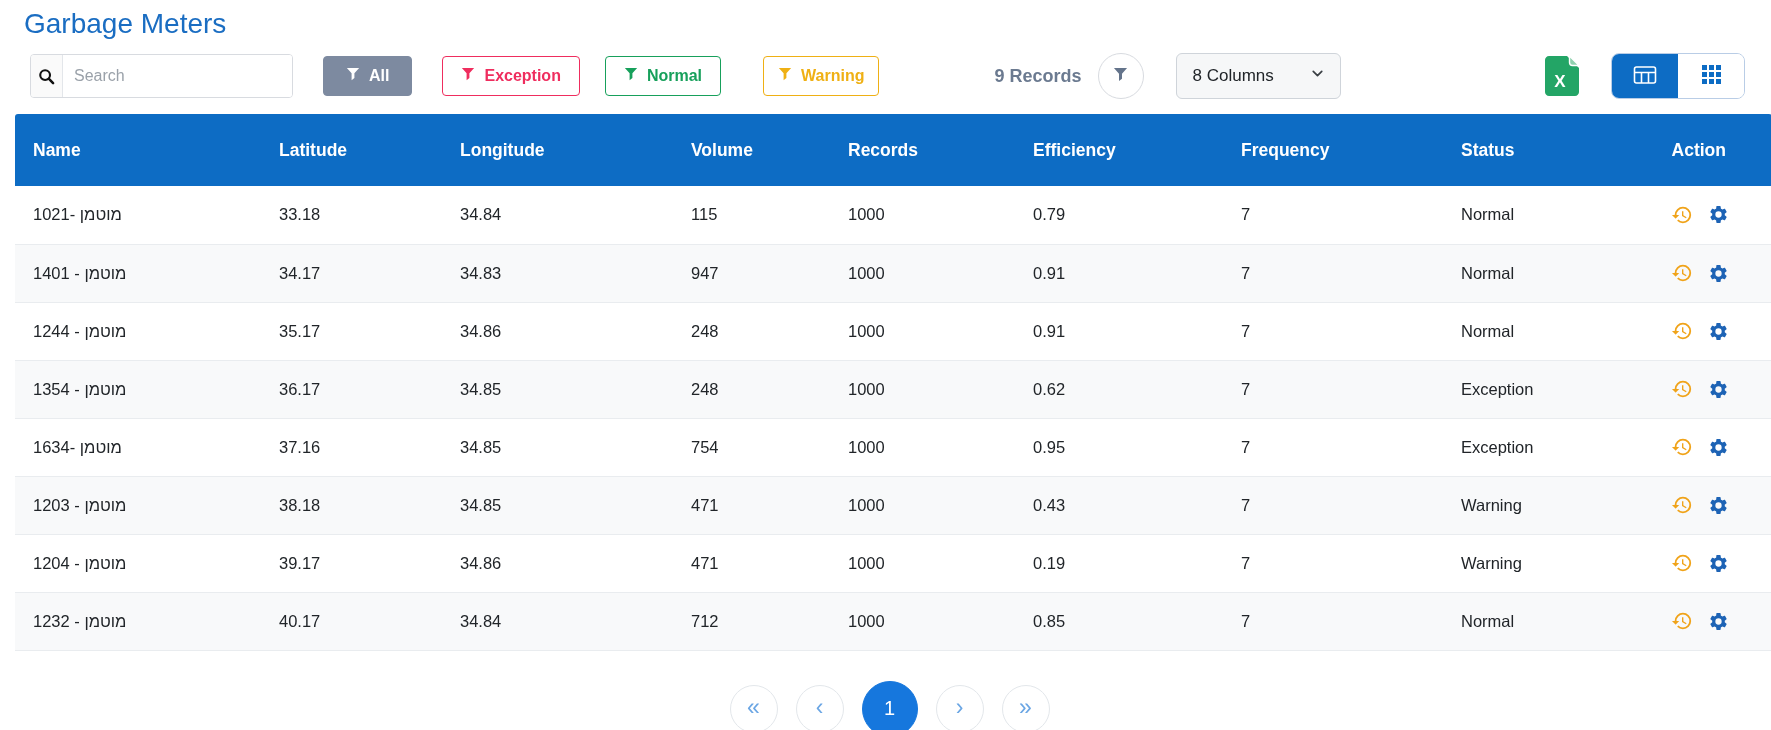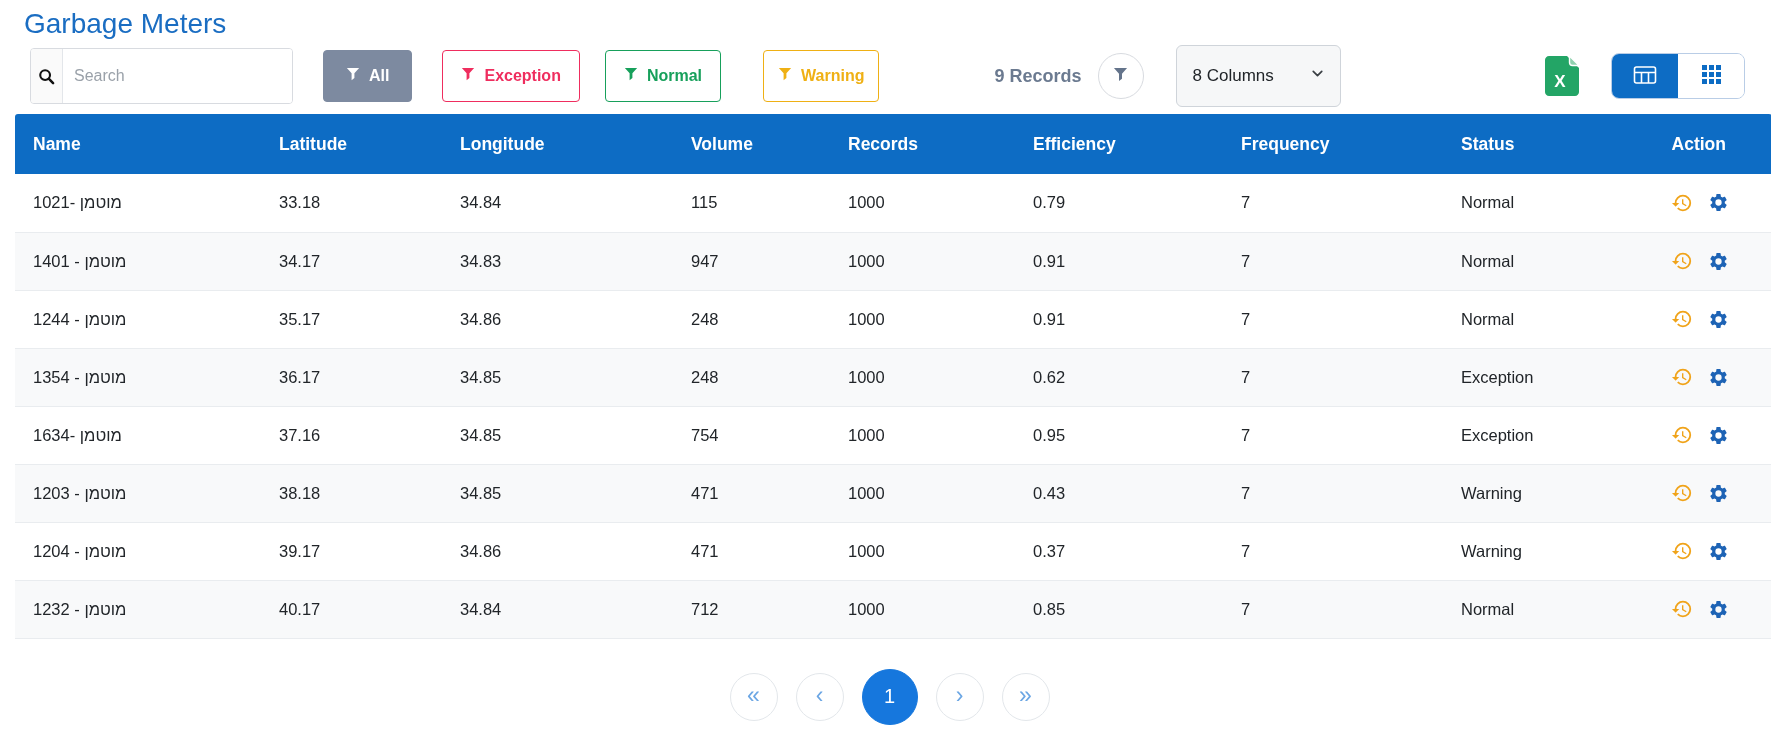--- a/index.html
+++ b/index.html
@@ -11,50 +11,50 @@
   *{box-sizing:border-box;}
   html,body{margin:0;padding:0;background:#fff;}
   .page{
     width:1771px;height:730px;background:#fff;overflow:hidden;position:relative;
     font-family:"Liberation Sans","DejaVu Sans",sans-serif;color:var(--text);padding-left:8px;
   }
   .page-title{margin:8px 0 0 16px;font-size:28px;font-weight:400;color:var(--title);line-height:32px;}
 
   
   .toolbar{display:flex;align-items:center;margin-top:12px;padding:0 26px 0 22px;height:48px;}
-  .search-group{display:flex;align-items:stretch;width:263px;height:56px;border:1px solid #d8dbe0;border-radius:4px;background:#fff;overflow:hidden;}
+  .search-group{display:flex;align-items:stretch;width:263px;height:44px;border:1px solid #d8dbe0;border-radius:4px;background:#fff;overflow:hidden;}
   .search-icon-box{width:40px;display:flex;align-items:center;justify-content:center;background:#fafafa;border-right:1px solid #e3e6ea;}
   .search-group input{border:none;outline:none;flex:1;padding:0 11px;font-size:16px;color:#495057;font-family:inherit;background:#fff;}
   .search-group input::placeholder{color:#9aa1a9;}
 
-  .btn-filter{height:52px;border-radius:4px;display:inline-flex;align-items:center;gap:9px;
+  .btn-filter{height:40px;border-radius:4px;display:inline-flex;align-items:center;gap:9px;
     font-size:16px;font-weight:700;padding:0 18px;background:#fff;cursor:pointer;font-family:inherit;}
   .btn-all{background:var(--slate);color:#fff;border:1px solid var(--slate);margin-left:30px;padding:0 22px;}
   .btn-exception{color:var(--exception);border:1px solid var(--exception);margin-left:30px;}
   .btn-normal{color:var(--normal);border:1px solid var(--normal);margin-left:25px;}
   .btn-warning{color:var(--warning);border:1px solid var(--warning);margin-left:42px;padding:0 14px;}
   .btn-filter svg{flex:0 0 auto;}
 
   .records{margin-left:115px;font-size:18px;font-weight:700;color:var(--records);white-space:nowrap;}
   .filter-circle{margin-left:16px;width:46px;height:46px;border-radius:50%;border:1px solid #d8dbe0;background:#fff;
     display:flex;align-items:center;justify-content:center;cursor:pointer;}
 
-  .columns-select{margin-left:32px;width:165px;height:62px;border:1px solid #cfd4da;border-radius:6px;background:#f6f7f8;
+  .columns-select{margin-left:32px;width:165px;height:46px;border:1px solid #cfd4da;border-radius:6px;background:#f6f7f8;
     display:flex;align-items:center;justify-content:space-between;padding:0 14px 0 16px;font-size:17px;color:#212529;cursor:pointer;}
 
   .excel-btn{margin-left:auto;width:34px;height:40px;padding:0;border:none;background:transparent;cursor:pointer;display:flex;}
 
   .view-toggle{margin-left:32px;display:flex;height:46px;border:1px solid #b9cde6;border-radius:8px;overflow:hidden;background:#fff;}
   .view-seg{width:66px;display:flex;align-items:center;justify-content:center;cursor:pointer;border:none;background:#fff;}
   .view-seg.active{background:var(--primary);}
 
   
   table{width:1757px;margin:14px 7px 0 7px;border-collapse:collapse;table-layout:fixed;}
   thead th{background:var(--primary);color:#fff;font-size:17.5px;font-weight:700;text-align:left;
-    height:60px;padding:0 0 0 18px;}
+    height:72px;padding:0 0 0 18px;}
   thead th:first-child{border-radius:3px 0 0 0;}
   thead th:last-child{border-radius:0 3px 0 0;text-align:right;padding-right:46px;}
   tbody td{height:58px;font-size:16.5px;color:var(--text);padding:0 0 0 18px;border-bottom:1px solid var(--border-light);background:transparent;}
   tbody tr:nth-child(even) td{background:var(--stripe);}
   td.cell-action{text-align:right;padding-right:46px;white-space:nowrap;}
   .icon-btn{border:none;background:transparent;padding:0;margin:0 0 0 10px;cursor:pointer;vertical-align:middle;line-height:0;}
 
   
   .pagination{margin-top:30px;display:flex;align-items:center;justify-content:center;gap:18px;height:56px;}
   .page-btn{width:48px;height:48px;border-radius:50%;border:1px solid #e3e7eb;background:#fff;color:#6ba6e4;
@@ -345,21 +345,21 @@
           </span>
         </button>
       </td>
     </tr>
         <tr>
       <td>1204 - מוטמן</td>
       <td>39.17</td>
       <td>34.86</td>
       <td>471</td>
       <td>1000</td>
-      <td>0.37</td>
+      <td>0.19</td>
       <td>7</td>
       <td>Warning</td>
       <td class="cell-action">
         <button class="icon-btn">
           <span>
             <svg width="22" height="22" viewBox="0 0 24 24">
                   <path fill="#f0a319" d="M13 3a9 9 0 0 0-9 9H1l3.89 3.89.07.14L9 12H6a7 7 0 1 1 7 7c-1.93 0-3.68-.79-4.94-2.06l-1.42 1.42A8.96 8.96 0 0 0 13 21a9 9 0 0 0 0-18zm-1 5v5l4.28 2.54.72-1.21-3.5-2.08V8h-1.5z"></path>
                 </svg>
           </span>
         </button>

